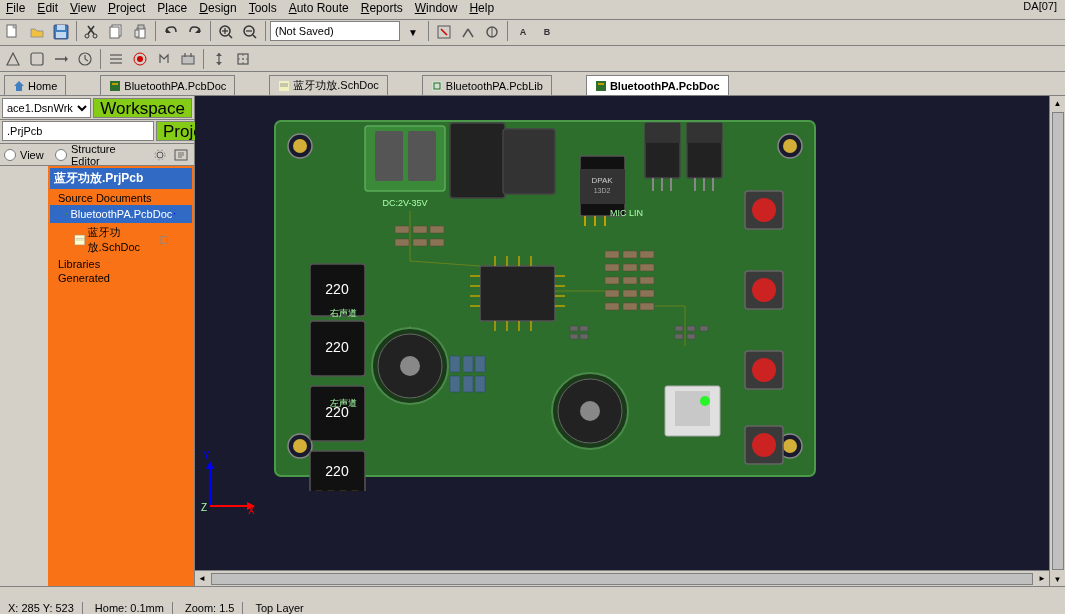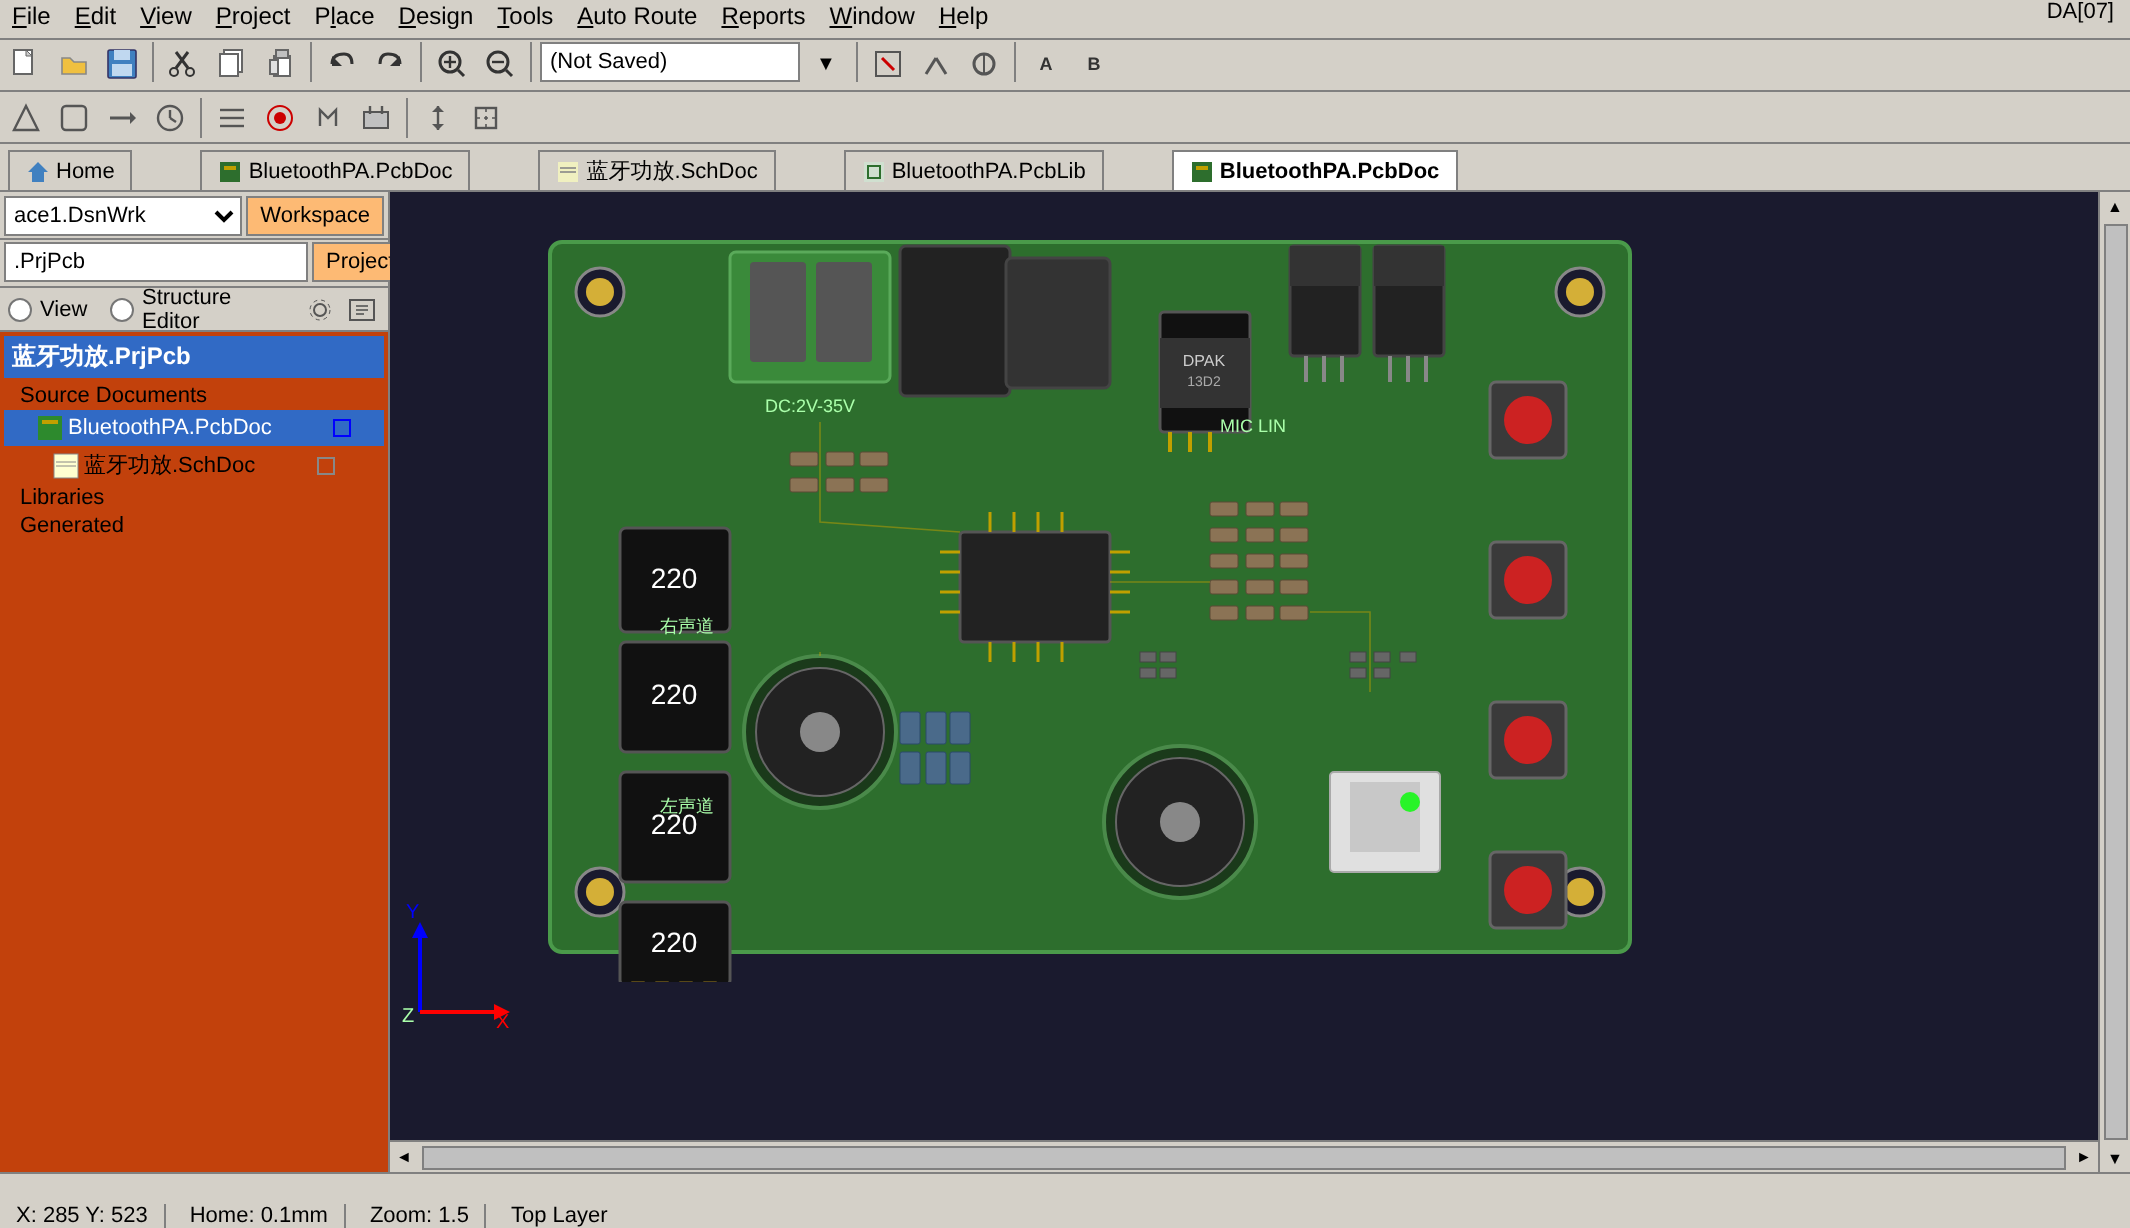--- a/index.html
+++ b/index.html
@@ -61,21 +61,21 @@
     }
 
     #leftpanel-top {
       display: flex; align-items: center; height: 24px; padding: 2px;
       border-bottom: 1px solid #808080; gap: 2px;
     }
     .panel-select {
       flex: 1; height: 20px; font-size: 11px; border: 1px solid #808080; background: #fff;
     }
     .panel-btn {
-      height: 20px; padding: 0 6px; font-size: 11px; background: #fdba74;
+      height: 20px; padding: 0 6px; font-size: 17px; background: #84cc16;
       border: 1px solid #808080; cursor: pointer;
     }
 
     #leftpanel-proj {
       display: flex; align-items: flex-end; height: 24px; padding: 2px;
       border-bottom: 1px solid #808080; gap: 2px;
     }
     .proj-input {
       flex: 1; height: 20px; font-size: 11px; border: 1px solid #808080; background: #fff;
       padding: 0 4px;
@@ -83,21 +83,22 @@
 
     #leftpanel-tabs {
       display: flex; align-items: center; height: 22px; padding: 2px 4px;
       border-bottom: 1px solid #808080; gap: 4px;
     }
     .panel-tab-label { font-size: 11px; cursor: pointer; color: #000; }
     .panel-radio { width: 12px; height: 12px; }
 
     #tree {
       flex: 1; overflow-y: auto; overflow-x: hidden; padding: 2px;
-      background: #c2410c;
+      background: #f97316;
+      margin-left: 48px;
     }
     .tree-root {
       font-size: 12px; font-weight: bold; color: #000; padding: 2px 4px;
       background: #316ac5; color: #fff; margin-bottom: 2px;
     }
     .tree-group {
       font-size: 11px; color: #000; padding: 1px 8px; cursor: pointer;
     }
     .tree-item {
       font-size: 11px; padding: 2px 16px; cursor: pointer; display: flex; align-items: center;

